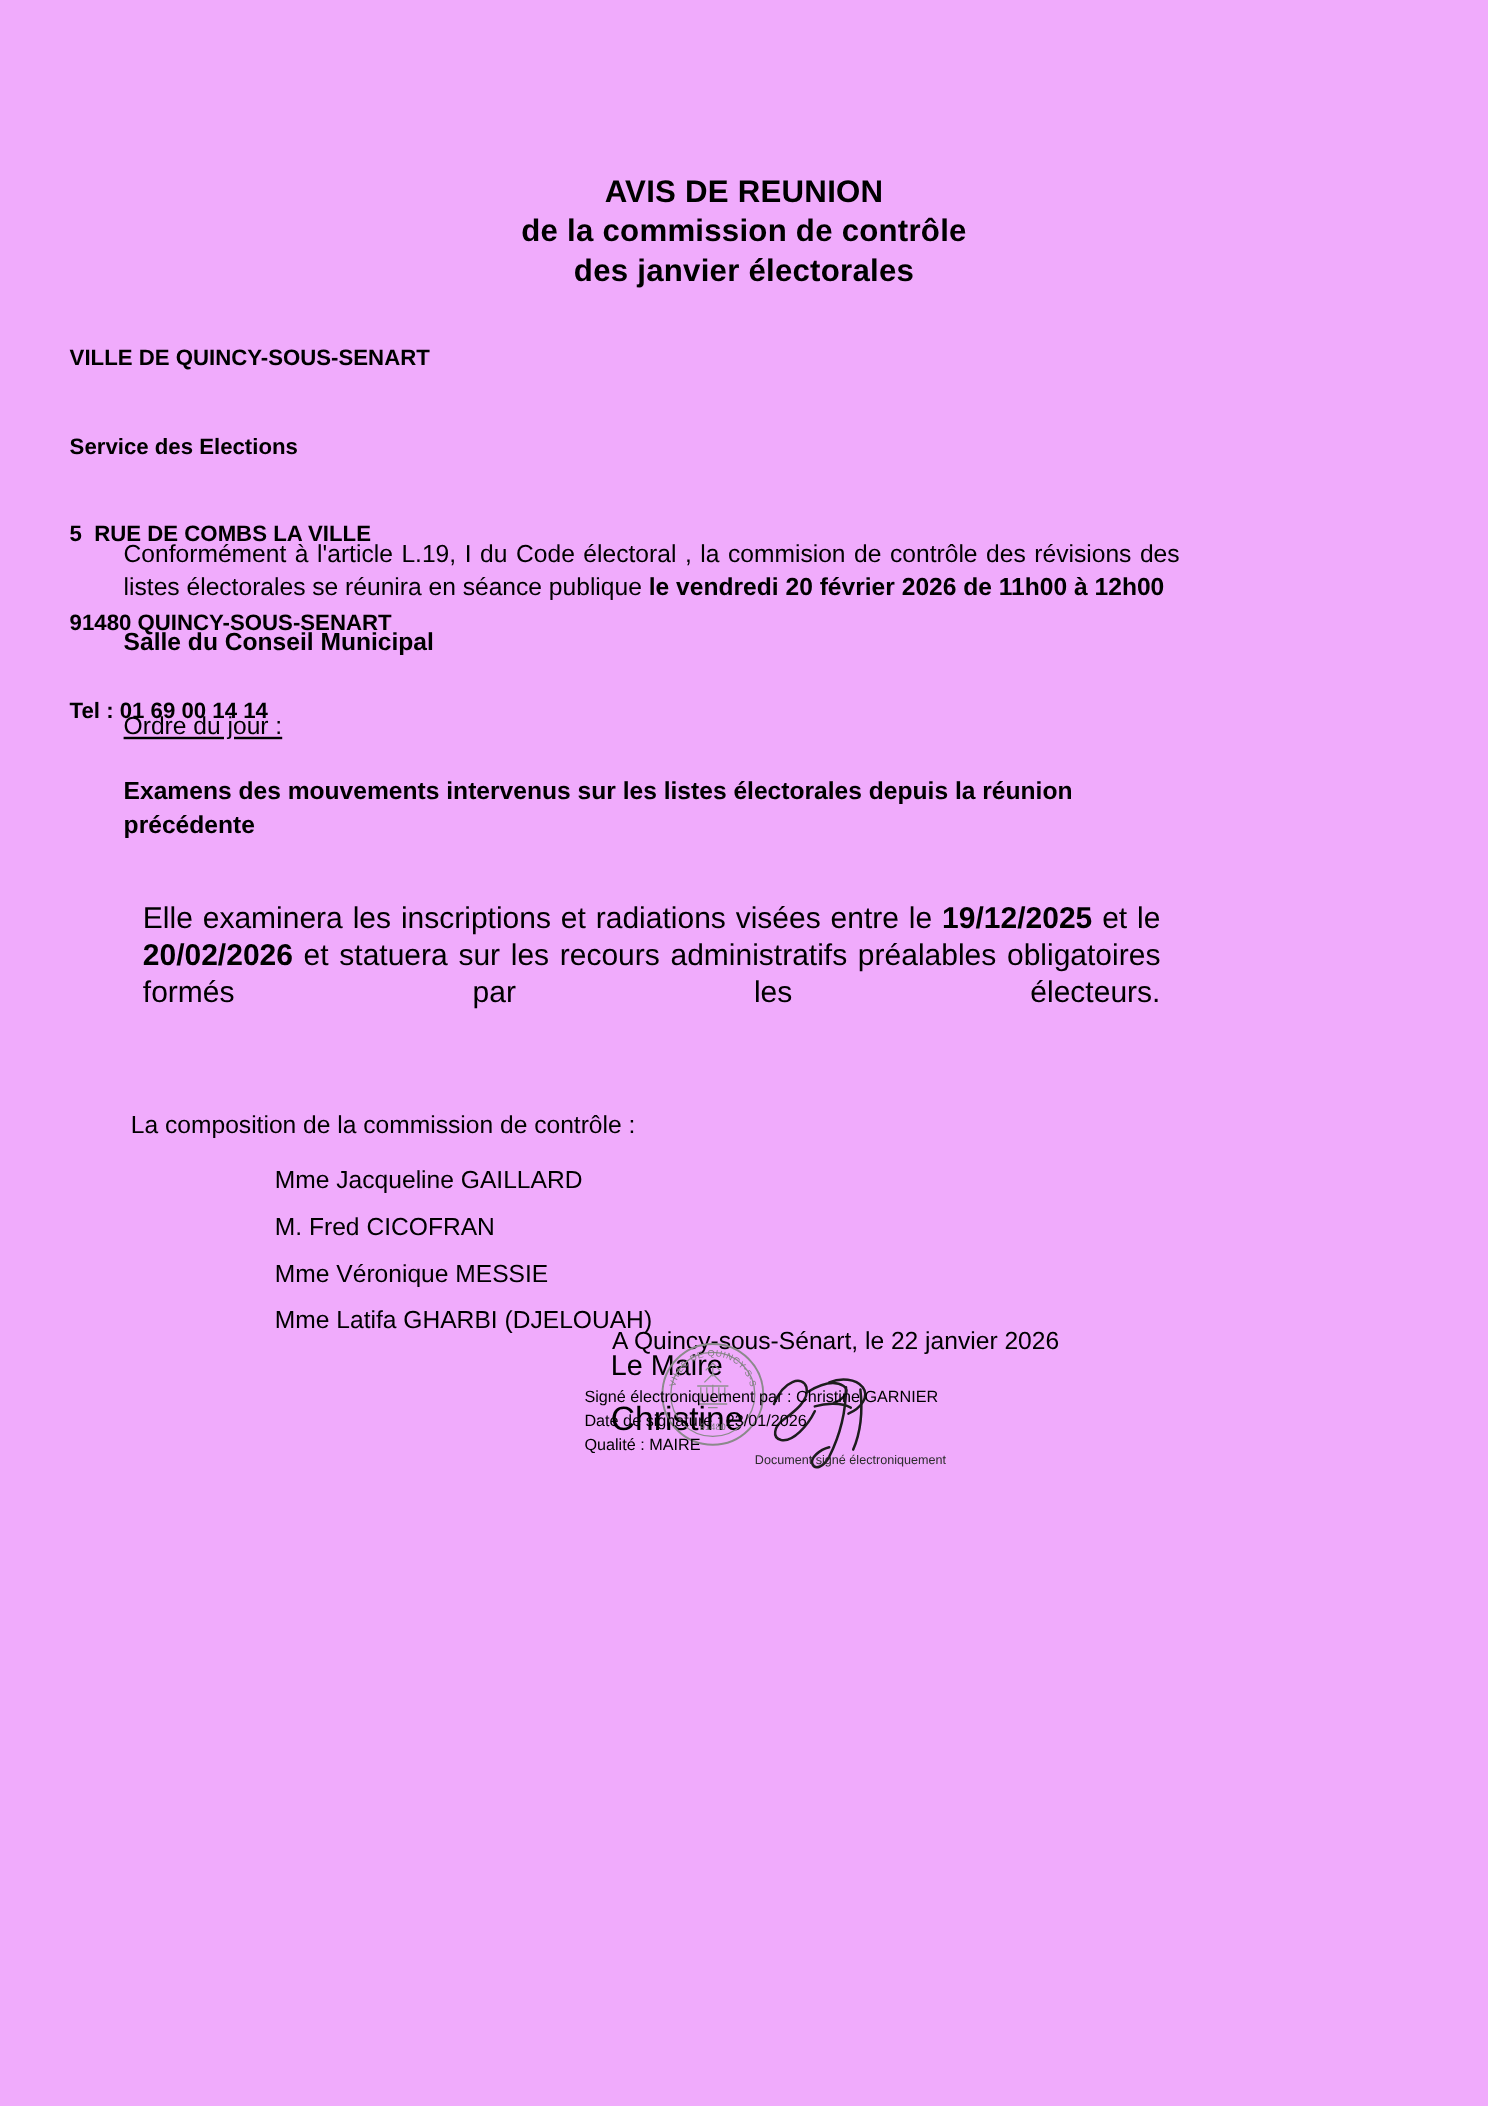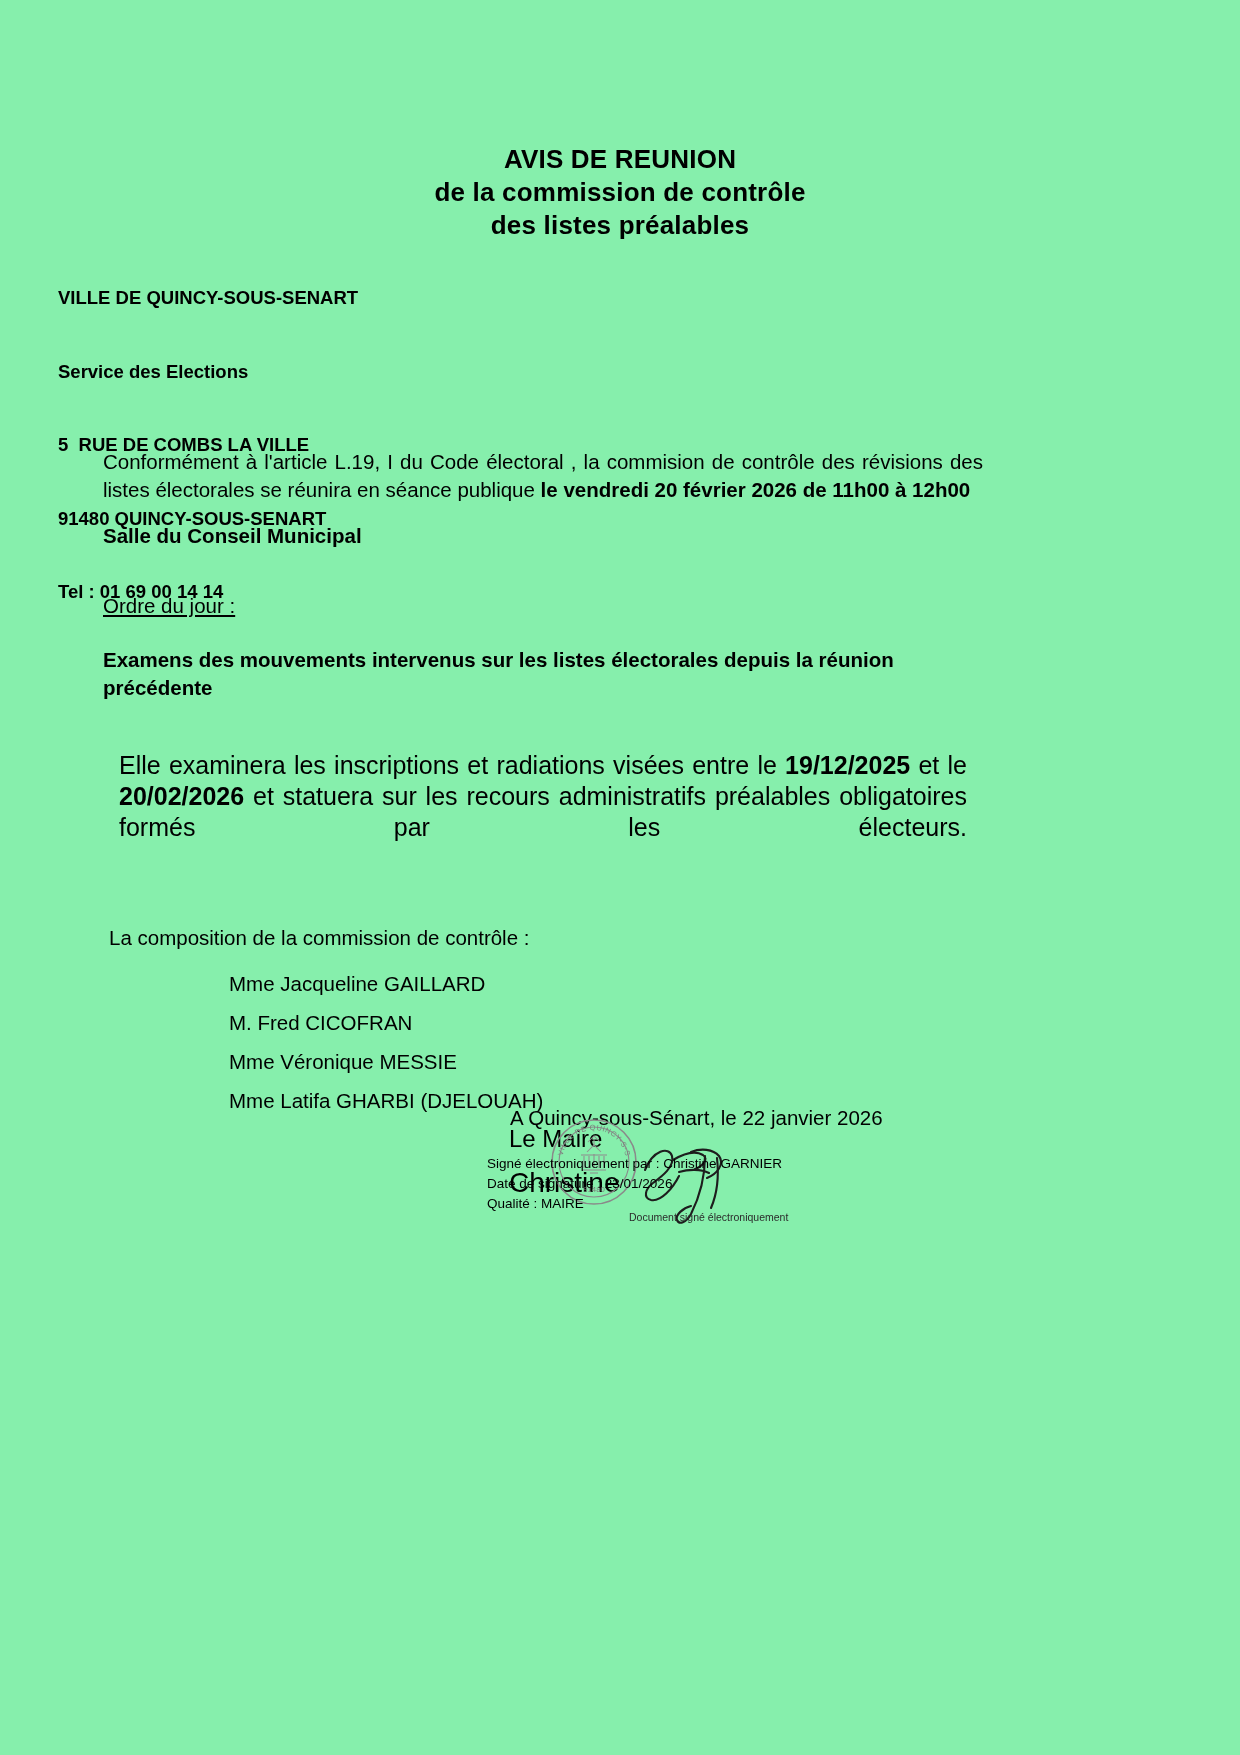--- a/index.html
+++ b/index.html
@@ -10,21 +10,21 @@
   }
   body {
     font-family: "Liberation Sans", sans-serif;
     color: #000000;
   }
   .page {
     position: relative;
     width: 1240px;
     height: 1755px;
     margin: 0 auto;
-    background: #86efac;
+    background: #f0abfc;
     overflow: hidden;
     box-sizing: border-box;
   }
 
   
   .title-block {
     position: absolute;
     left: 0;
     top: 143px;
     width: 1240px;
@@ -200,21 +200,21 @@
   }
 </style>
 </head>
 <body>
 
 <div class="page">
 
   <div class="title-block">
     <div class="title-line">AVIS DE REUNION</div>
     <div class="title-line">de la commission de contrôle</div>
-    <div class="title-line">des listes préalables</div>
+    <div class="title-line">des janvier électorales</div>
   </div>
 
   <div class="sender">
     <div>VILLE DE QUINCY-SOUS-SENART</div>
     <div>Service des Elections</div>
     <div>5  RUE DE COMBS LA VILLE</div>
     <div>91480 QUINCY-SOUS-SENART</div>
     <div>Tel : 01 69 00 14 14</div>
   </div>
 

